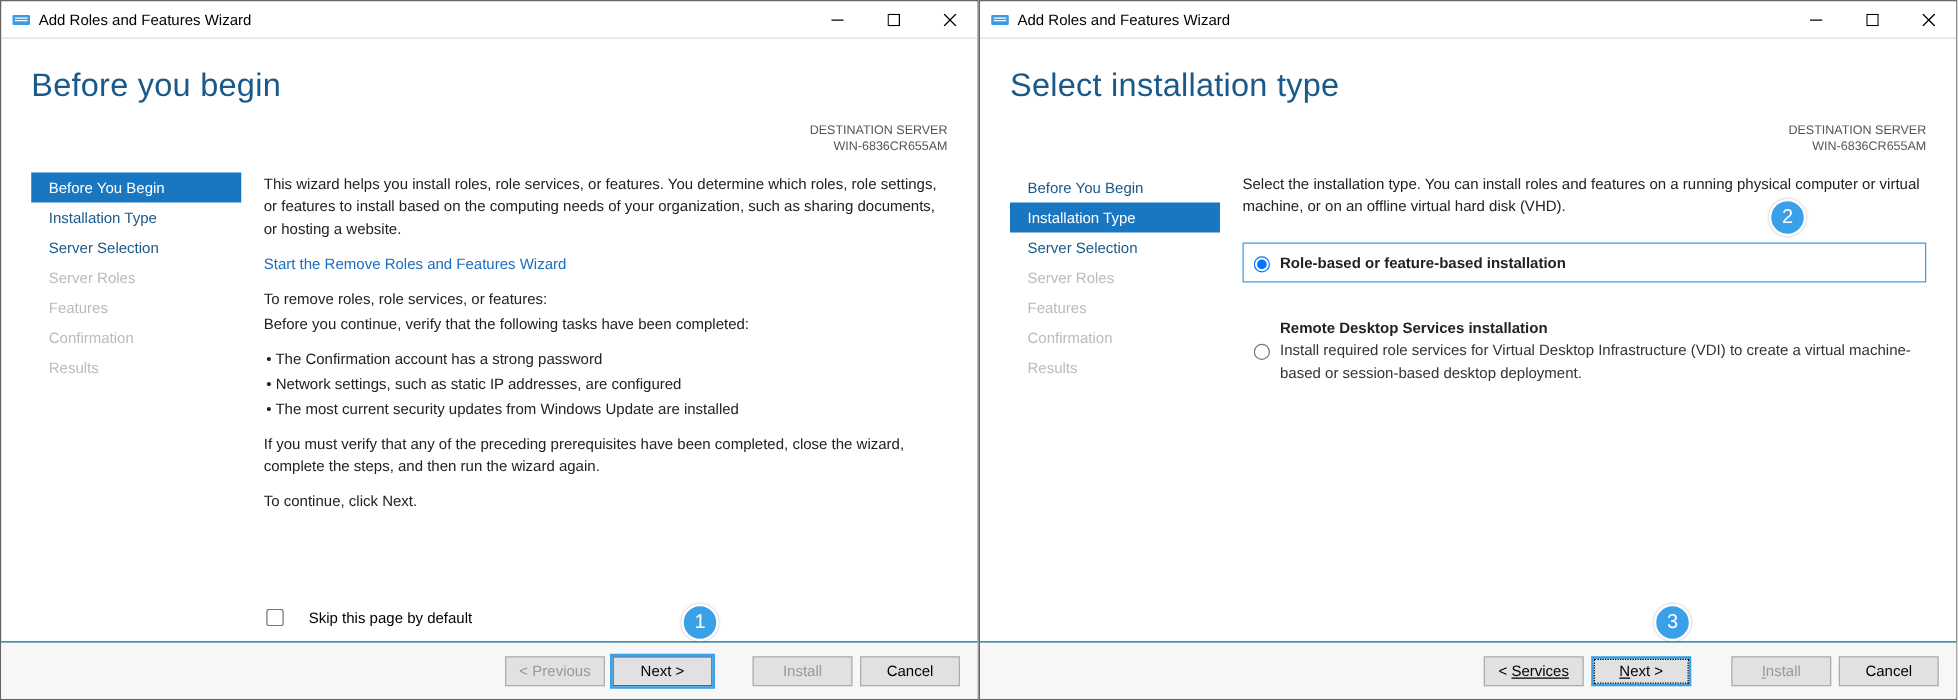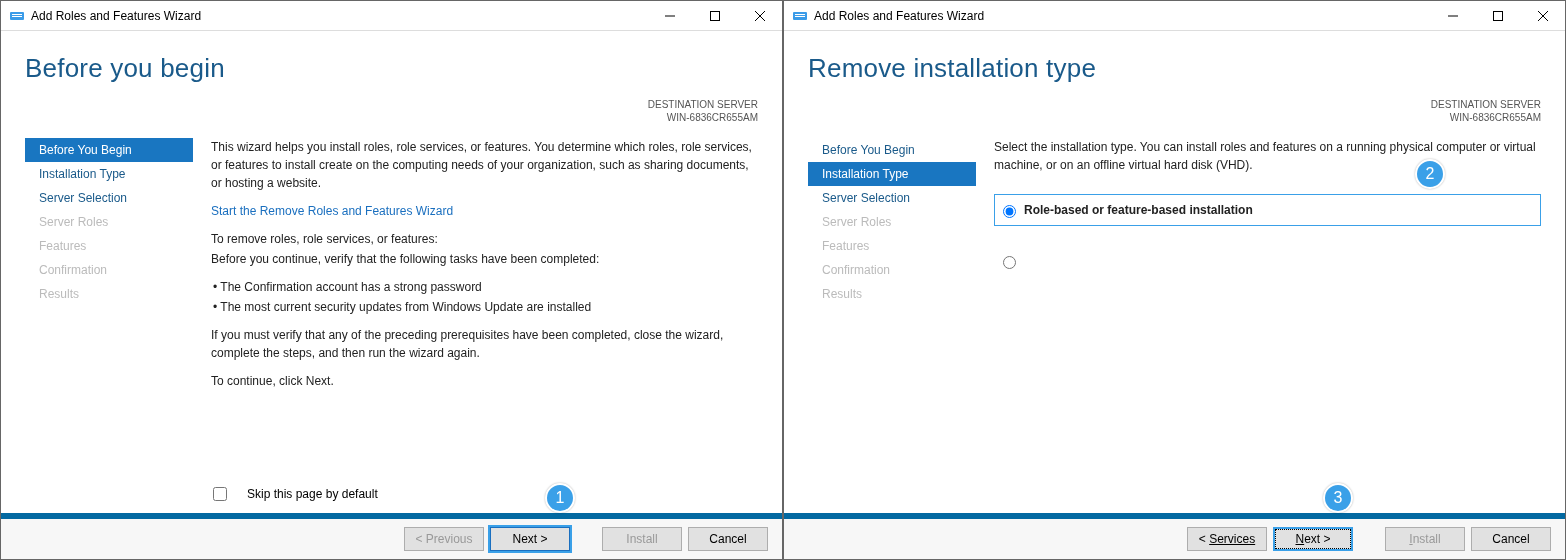--- a/index.html
+++ b/index.html
@@ -93,21 +93,21 @@
   .skip-row {
     position: absolute;
     left: 212px;
     bottom: 58px;
     display: flex; align-items: flex-end; gap: 20px;
     font-size: 12px;
   }
   .skip-row input { width: 14px; height: 14px; }
   .footer {
     height: 46px;
-    border-top: 6px solid #0369a1;
+    border-top: 1px solid #0369a1;
     display: flex;
     align-items: center;
     justify-content: flex-end;
     padding: 0 14px;
     gap: 6px;
     background: #f7f7f7;
   }
   .btn {
     min-width: 80px;
     height: 24px;
@@ -205,26 +205,27 @@
     <div class="sidebar">
       <div class="sidebar-item selected">Before You Begin</div>
       <div class="sidebar-item">Installation Type</div>
       <div class="sidebar-item">Server Selection</div>
       <div class="sidebar-item disabled">Server Roles</div>
       <div class="sidebar-item disabled">Features</div>
       <div class="sidebar-item disabled">Confirmation</div>
       <div class="sidebar-item disabled">Results</div>
     </div>
     <div class="content">
-      <p>This wizard helps you install roles, role services, or features. You determine which roles, role services, or features to install create on the computing needs of your organization, such as sharing documents, or hosting a website.</p>
+      <p>This wizard helps you install roles, role services, or features. You determine which roles, role settings, or features to install based on the computing needs of your organization, such as sharing documents, or hosting a website.</p>
       <p><span class="link">Start the Remove Roles and Features Wizard</span></p>
       <p style="margin-bottom:2px">To remove roles, role services, or features:</p>
       <p>Before you continue, verify that the following tasks have been completed:</p>
       <ul class="bullets">
         <li>The Confirmation account has a strong password</li>
+        <li>Network settings, such as static IP addresses, are configured</li>
         <li>The most current security updates from Windows Update are installed</li>
       </ul>
       <p>If you must verify that any of the preceding prerequisites have been completed, close the wizard, complete the steps, and then run the wizard again.</p>
       <p>To continue, click Next.</p>
     </div>
   </div>
 
   <div class="skip-row">
     <input type="checkbox" style="">
     <span>Skip this page by default</span>
@@ -265,21 +266,21 @@
       <div class="win-btn close">
         <svg width="10" height="10">
             <line x1="0" y1="0" x2="10" y2="10" stroke="#000" stroke-width="1"></line>
             <line x1="10" y1="0" x2="0" y2="10" stroke="#000" stroke-width="1"></line>
           </svg>
       </div>
     </div>
   </div>
 
   <div class="header-area">
-    <div class="page-title">Remove installation type</div>
+    <div class="page-title">Select installation type</div>
     <div class="dest-block">
       <div class="dest-label">DESTINATION SERVER</div>
       <div>WIN-6836CR655AM</div>
     </div>
   </div>
 
   <div class="body-area">
     <div class="sidebar">
       <div class="sidebar-item">Before You Begin</div>
       <div class="sidebar-item selected">Installation Type</div>
@@ -293,20 +294,24 @@
       <p>Select the installation type. You can install roles and features on a running physical computer or virtual machine, or on an offline virtual hard disk (VHD).</p>
       <div class="radio-group">
         <label class="radio-option selected">
           <input type="radio" name="itype" checked="" style="">
           <span>
             <span class="radio-title">Role-based or feature-based installation</span><br>
           </span>
         </label>
         <label class="radio-option">
           <input type="radio" name="itype" style="">
+          <span>
+            <span class="radio-title">Remote Desktop Services installation</span><br>
+            <span class="radio-desc">Install required role services for Virtual Desktop Infrastructure (VDI) to create a virtual machine-based or session-based desktop deployment.</span>
+          </span>
         </label>
       </div>
     </div>
   </div>
 
   <div class="footer">
     <button class="btn">&lt; <span class="u">Services</span></button>
     <button class="btn focus-dotted"><span class="u">N</span>ext &gt;</button>
     <span style="width:20px"></span>
     <button class="btn" disabled=""><span class="u">I</span>nstall</button>

